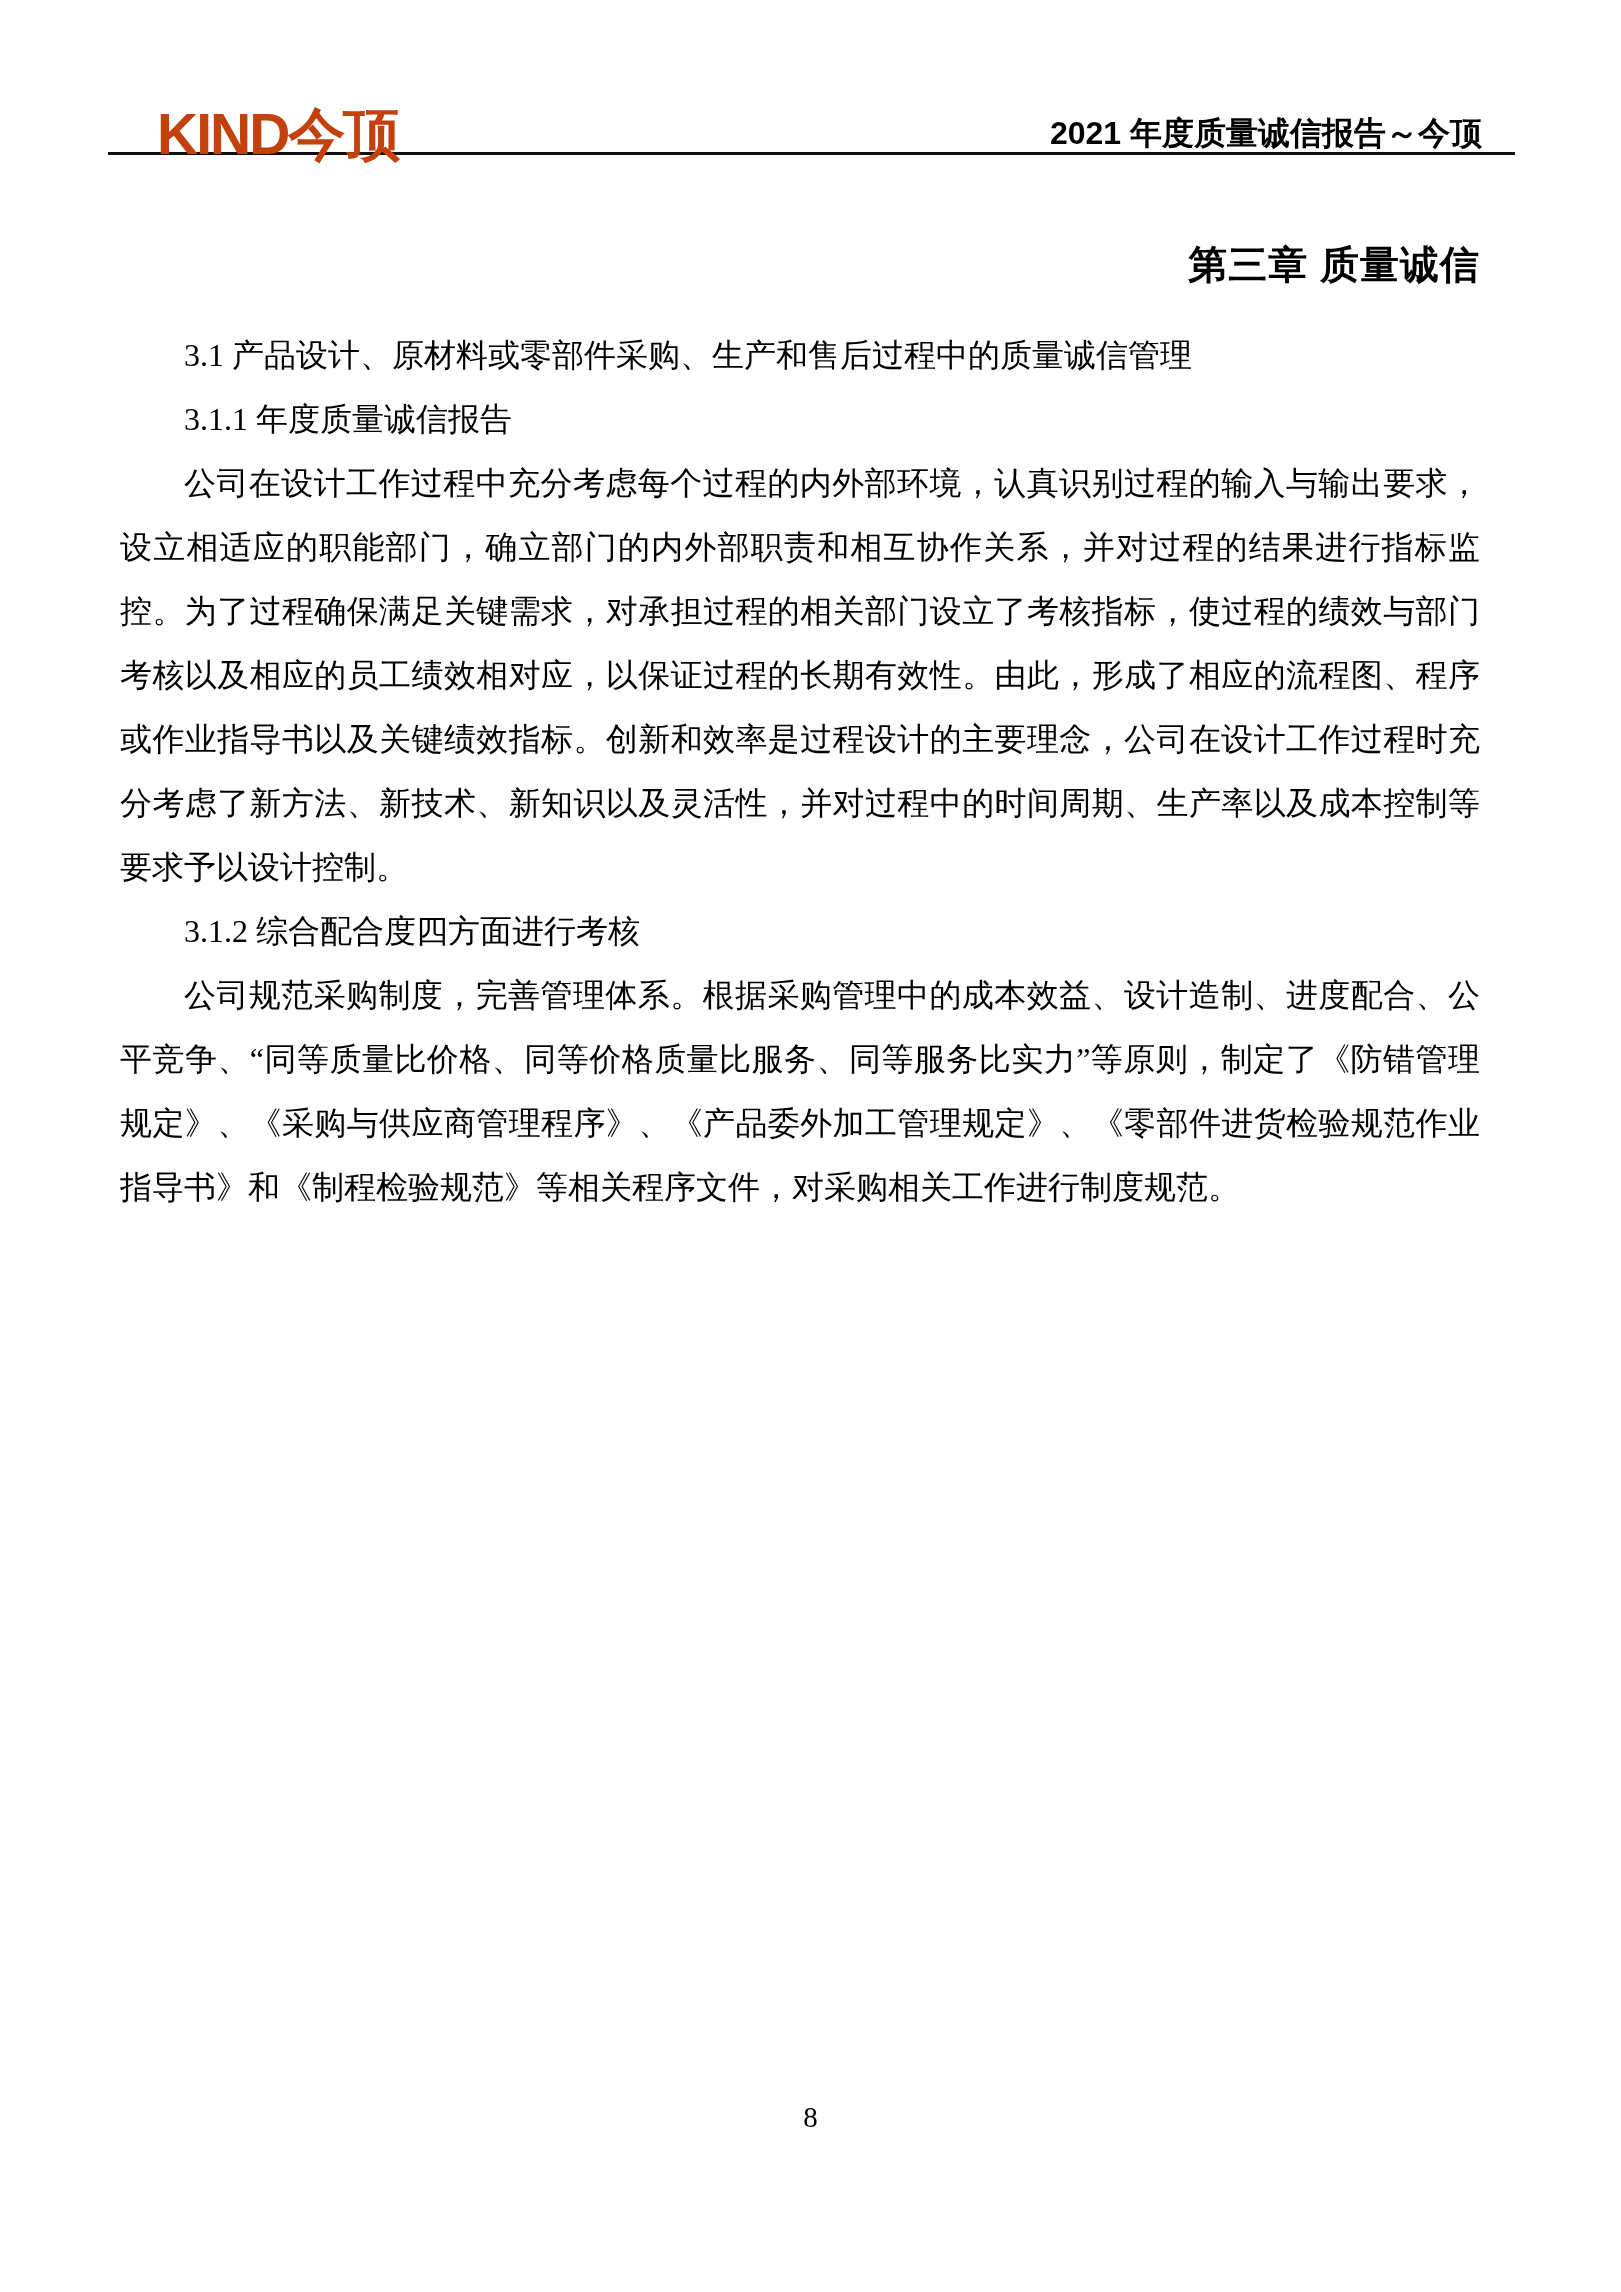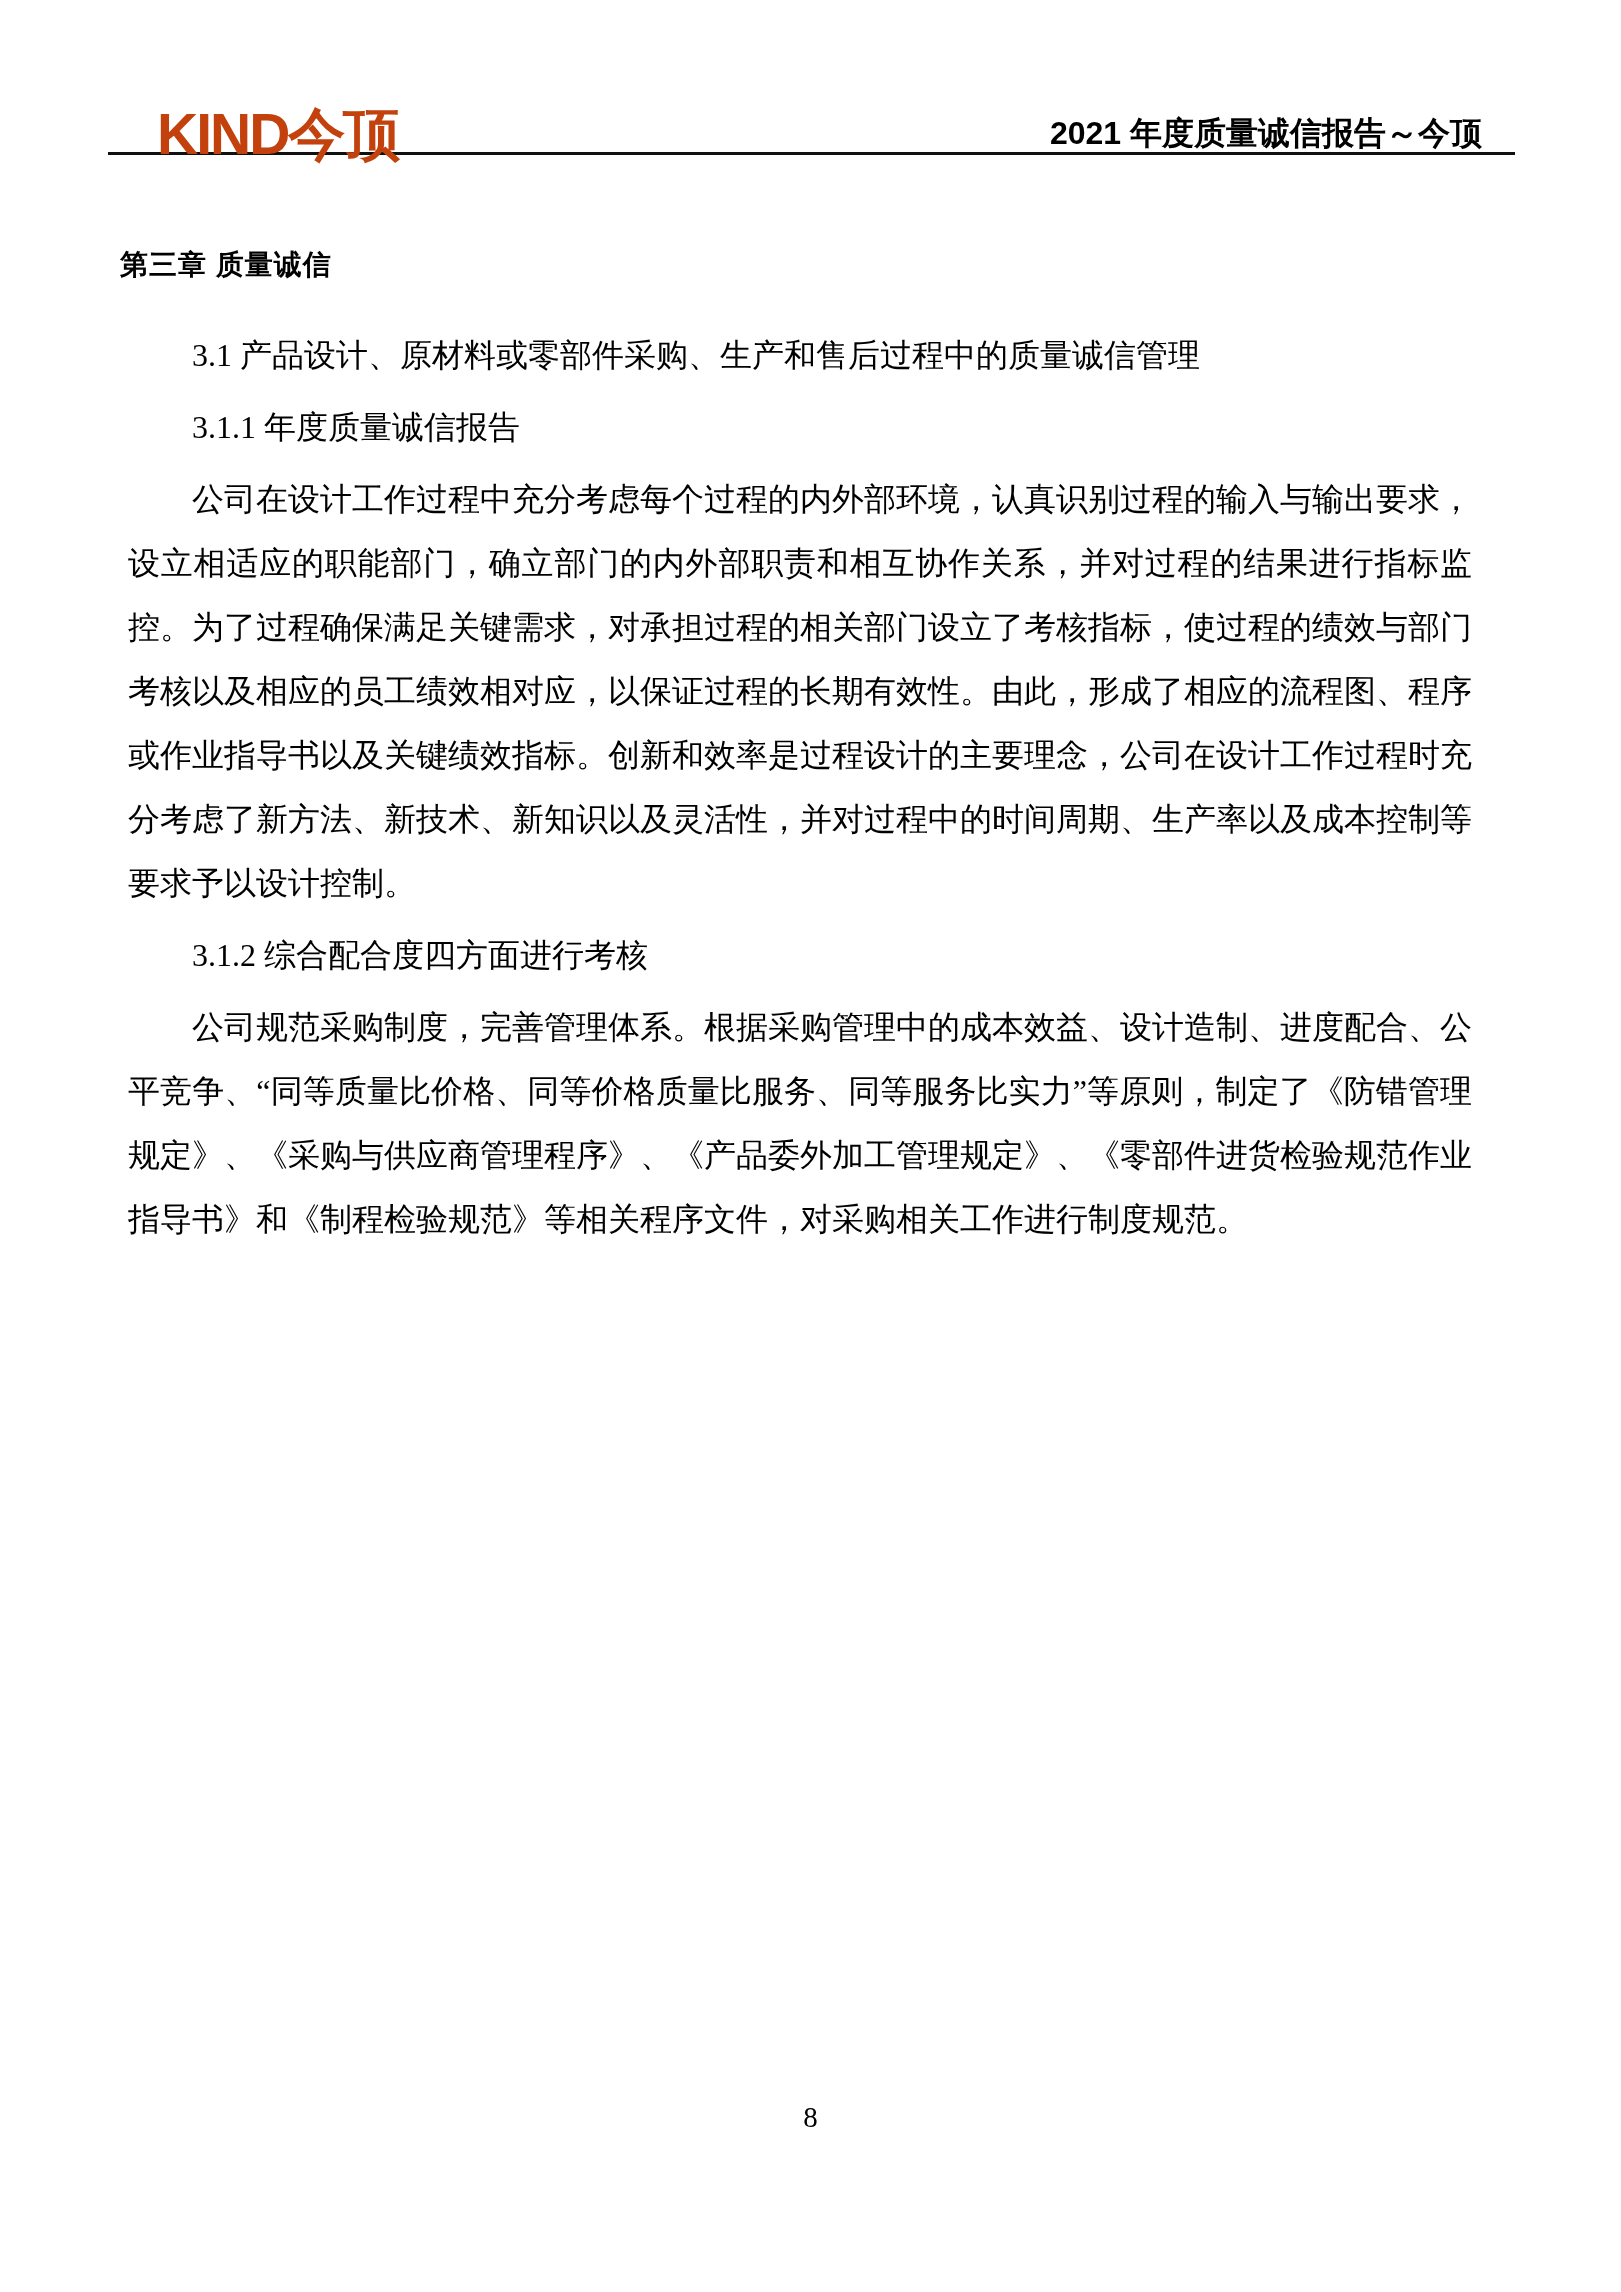--- a/index.html
+++ b/index.html
@@ -52,27 +52,27 @@
   .content {
     position: absolute;
     left: 120px;
     top: 235px;
     width: 1360px;
   }
   .chapter-title {
     margin: 0 0 29px 0;
     font-family: "Liberation Sans", sans-serif;
     font-weight: 700;
-    font-size: 28px;
+    font-size: 39px;
     line-height: 59px;
-    text-align: left;
+    text-align: right;
     letter-spacing: 1px;
   }
   .block {
-    margin: 8px;
+    margin: 0;
     font-size: 32px;
     line-height: 64px;
     text-align: justify;
     text-justify: inter-character;
     text-indent: 2em;
     word-break: break-all;
   }
   .block.heading {
     text-align: left;
   }

